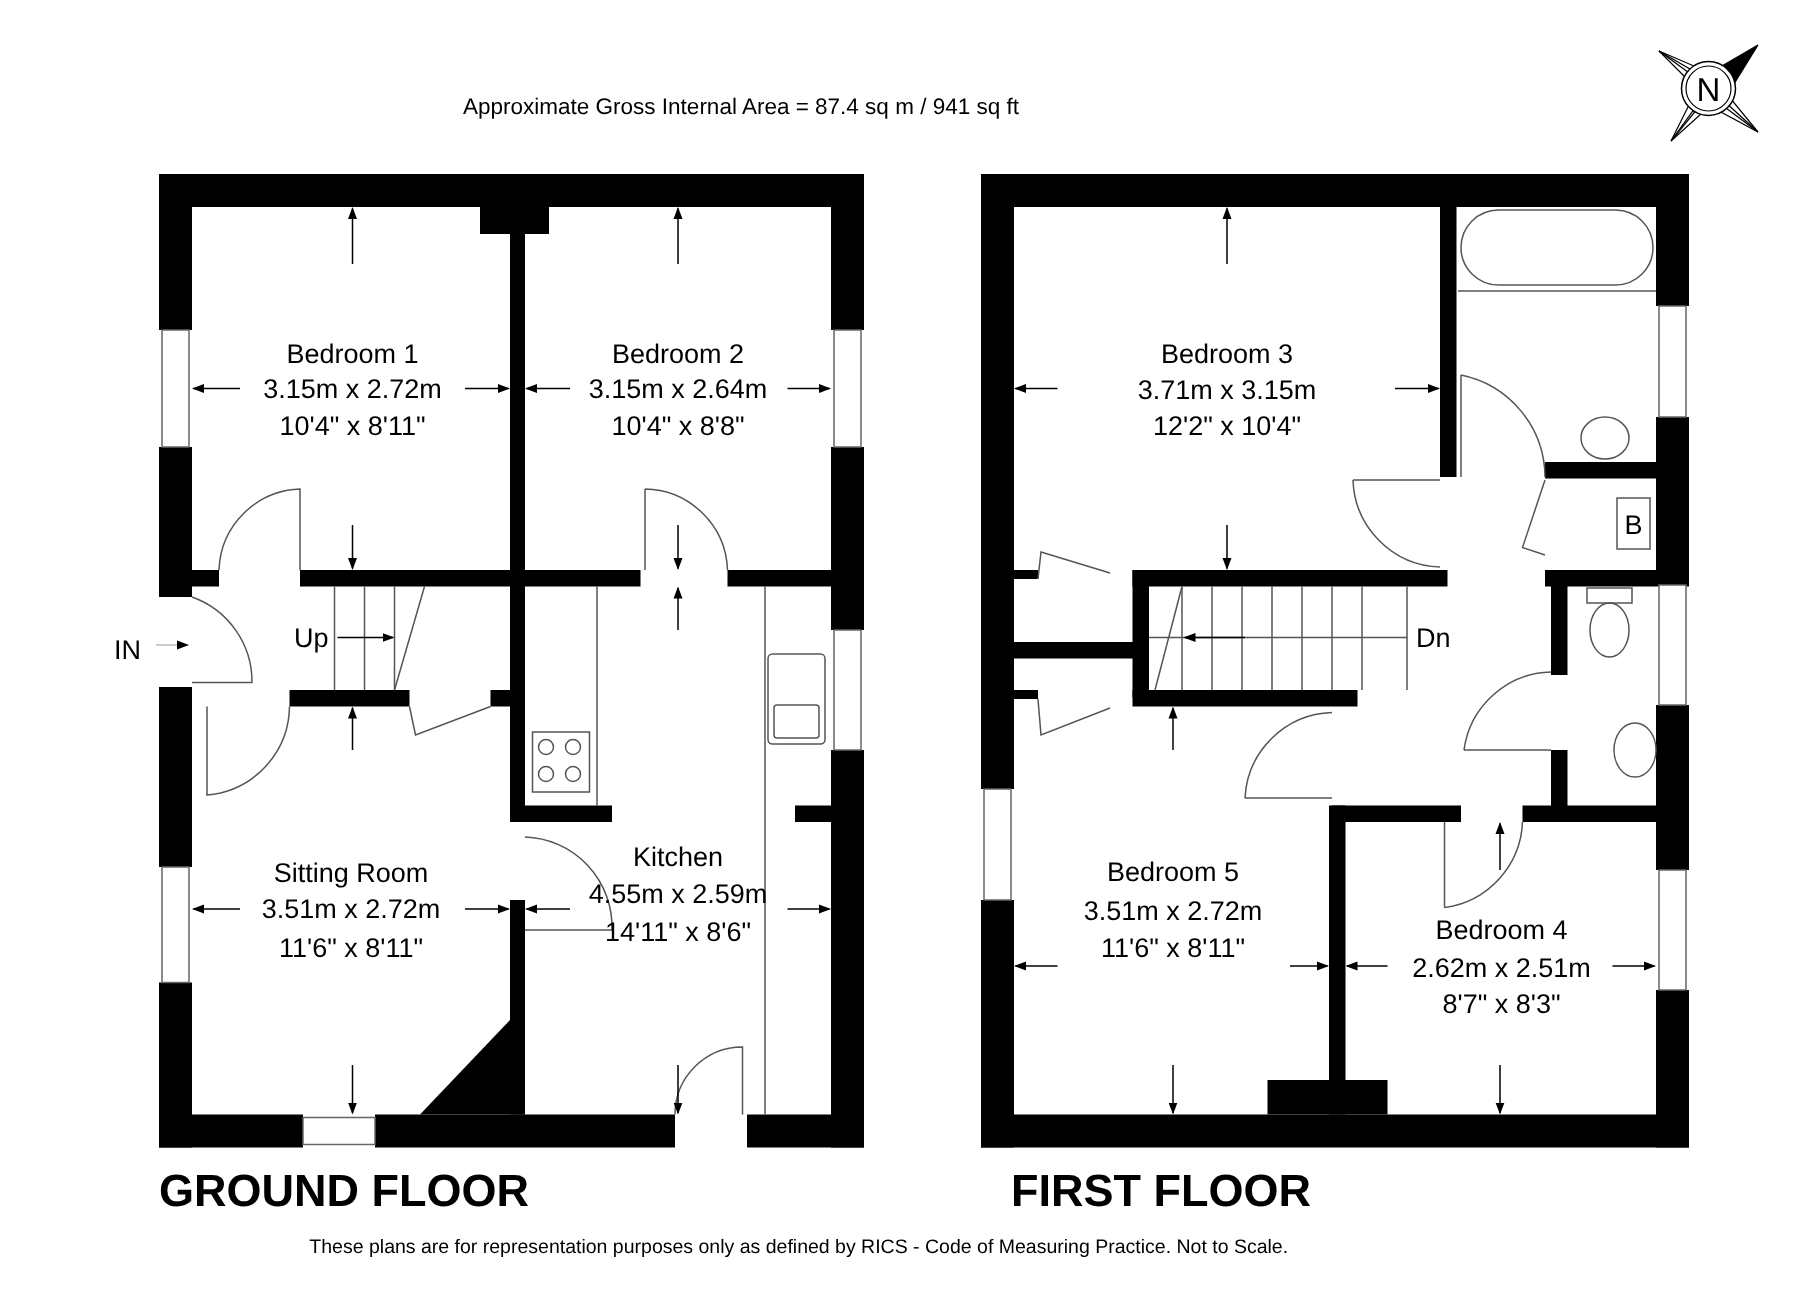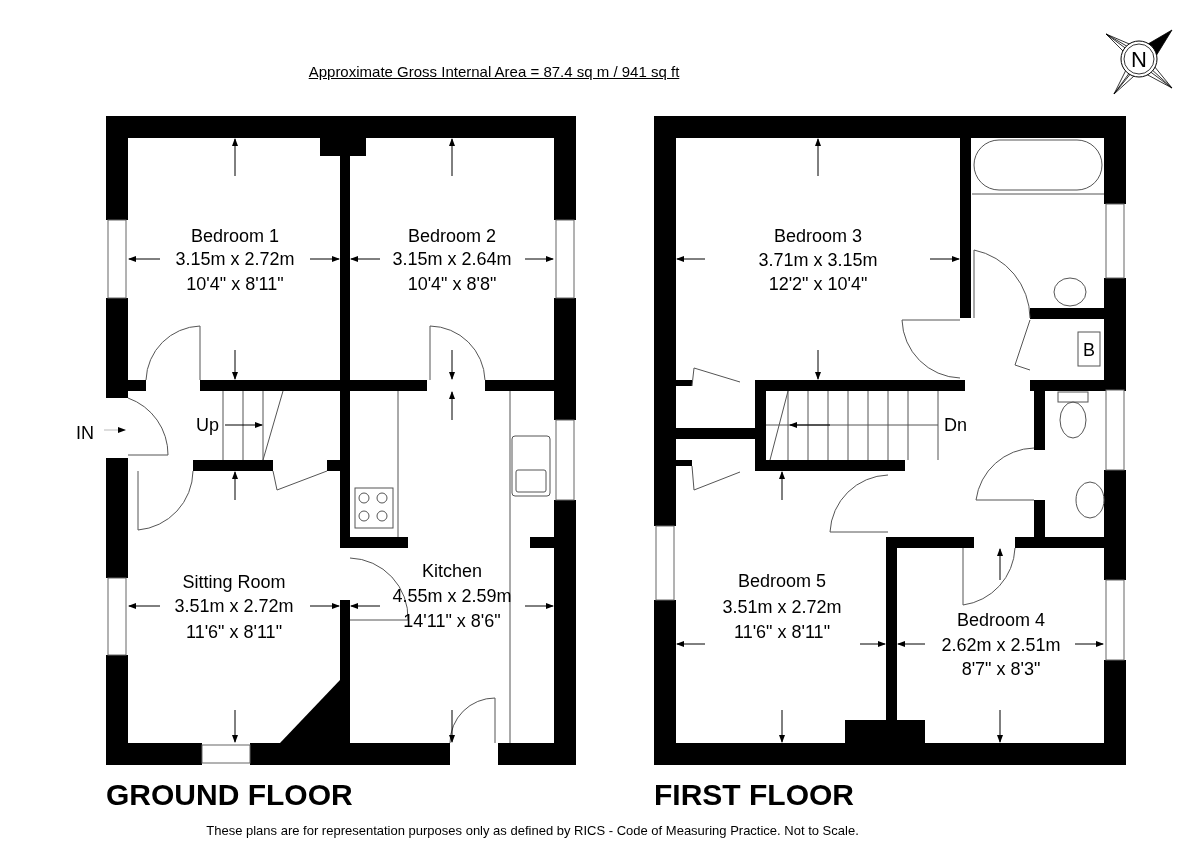--- a/index.html
+++ b/index.html
@@ -1,17 +1,17 @@
 <!DOCTYPE html>
 <html><head>
 <meta charset="utf-8">
 <style>
   html, body { margin: 0; padding: 0; background: #ffffff; }
   body { width: 1200px; height: 867px; position: relative; overflow: hidden; font-family: "Liberation Sans", sans-serif; color: #000; }
-  .area-title { position: absolute; top: 63px; left: 0; width: 988px; text-align: center; font-size: 15px; text-decoration: underline; }
+  .area-title { position: absolute; top: 63px; left: 0; width: 988px; text-align: center; font-size: 15px; }
   .compass { position: absolute; left: 1100px; top: 20px; width: 78px; height: 78px; }
   .plan { position: absolute; left: 0; top: 0; }
   .floor-label { position: absolute; top: 778px; font-size: 30px; font-weight: bold; letter-spacing: 0px; font-family: "Liberation Sans", sans-serif; }
   .disclaimer { position: absolute; top: 822px; left: 0; width: 1065px; text-align: center; font-size: 13px; line-height: 18px; }
   .room-text { font-family: "Liberation Sans", sans-serif; font-size: 18px; fill: #000; text-anchor: middle; }
   .small-text { font-family: "Liberation Sans", sans-serif; font-size: 18px; fill: #000; }
   .wall { fill: #000; }
   .thin { fill: none; stroke: #555; stroke-width: 1; }
   .arrow { stroke: #000; stroke-width: 1; fill: none; }
   .win { fill: #fff; stroke: #666; stroke-width: 1; }
@@ -239,17 +239,17 @@
     </g>
     <g>
       <text class="room-text" x="1001" y="626">Bedroom 4</text>
       <text class="room-text" x="1001" y="651">2.62m x 2.51m</text>
       <text class="room-text" x="1001" y="675">8'7" x 8'3"</text>
     </g>
   </g>
 </svg>
 
 <div class="floor-label" style="left:106px;">GROUND FLOOR</div>
-<div class="floor-label" style="left:654px;text-align:right;">FIRST FLOOR</div>
+<div class="floor-label" style="left:674px;text-align:right;">FIRST FLOOR</div>
 
 <div class="disclaimer">
   <div>These plans are for representation purposes only as defined by RICS - Code of Measuring Practice. Not to Scale.</div>
 </div>
 
 </body></html>

